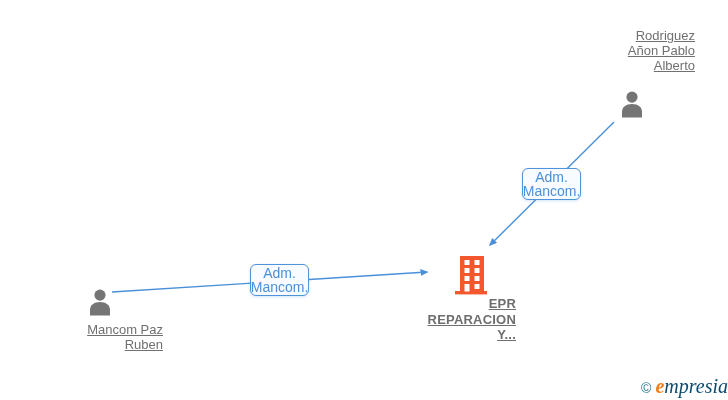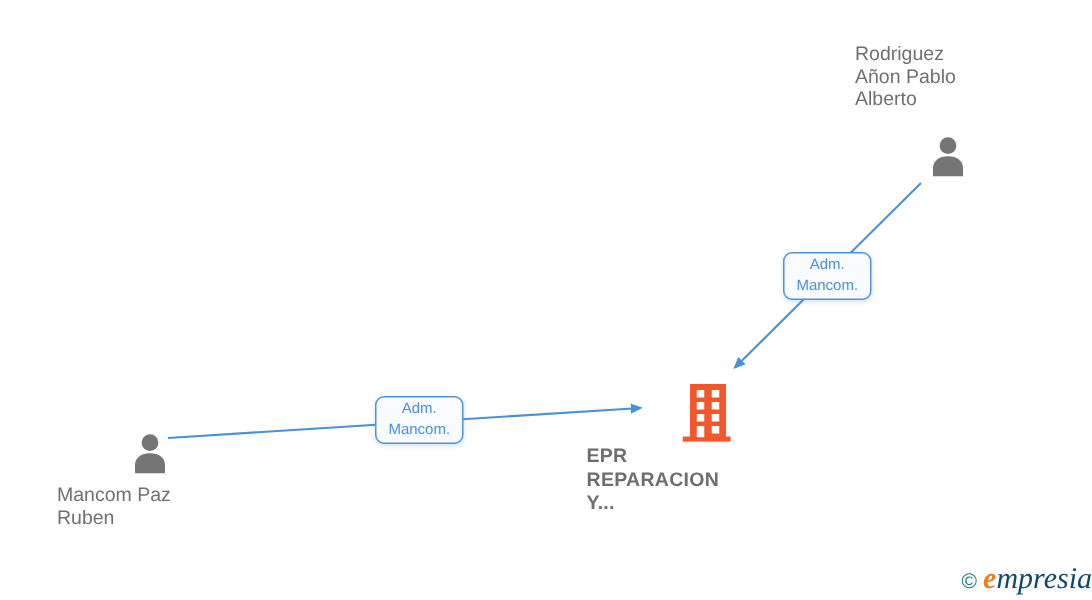--- a/index.html
+++ b/index.html
@@ -20,45 +20,46 @@
     stroke: #4a90d9;
     stroke-width: 1.4;
     fill: none;
   }
   .node {
     position: absolute;
     cursor: pointer;
   }
   .node-label {
     position: absolute;
-    text-align: left;
+    text-align: right;
     white-space: pre-line;
     color: #707070;
     font-size: 13px;
     line-height: 15px;
+    text-decoration: underline;
   }
   .person-label { width: 125px; }
   .company-label {
     width: 125px;
     font-weight: bold;
     color: #6e6e6e;
     line-height: 15.5px;
     letter-spacing: 0.2px;
   }
   .person-icon-svg { display: block; fill: #757575; }
   .edge-label {
     position: absolute;
     width: 57px;
     height: 30px;
     background: #f8fbff;
     border: 1.5px solid #5193d9;
     border-radius: 6px;
     box-shadow: 0 1px 3px rgba(74,144,217,0.25);
     color: #4a90d9;
-    font-size: 10px;
+    font-size: 14px;
     line-height: 14px;
     text-align: center;
     white-space: pre-line;
     display: flex;
     align-items: center;
     justify-content: center;
     cursor: pointer;
   }
   .brand {
     position: absolute;

